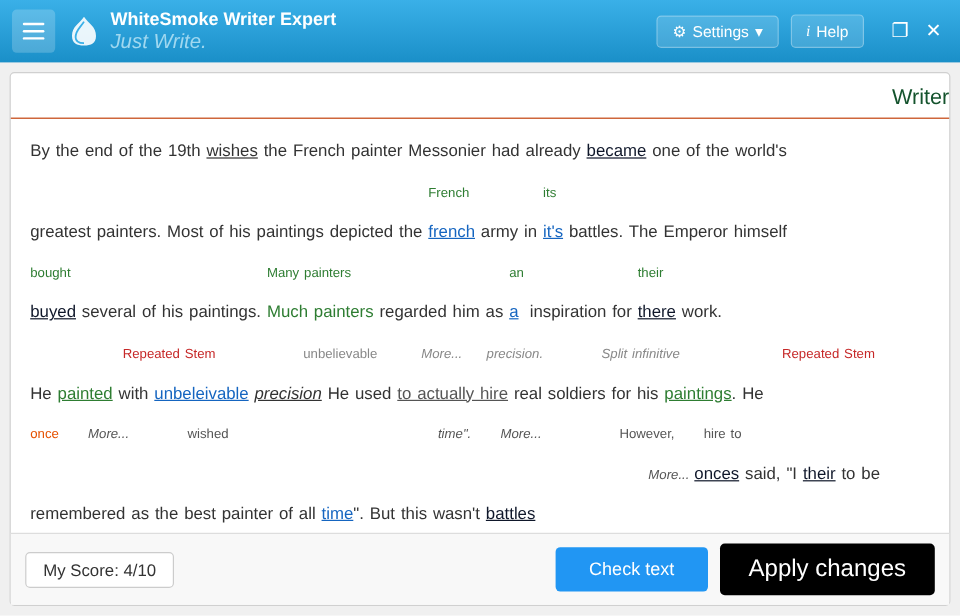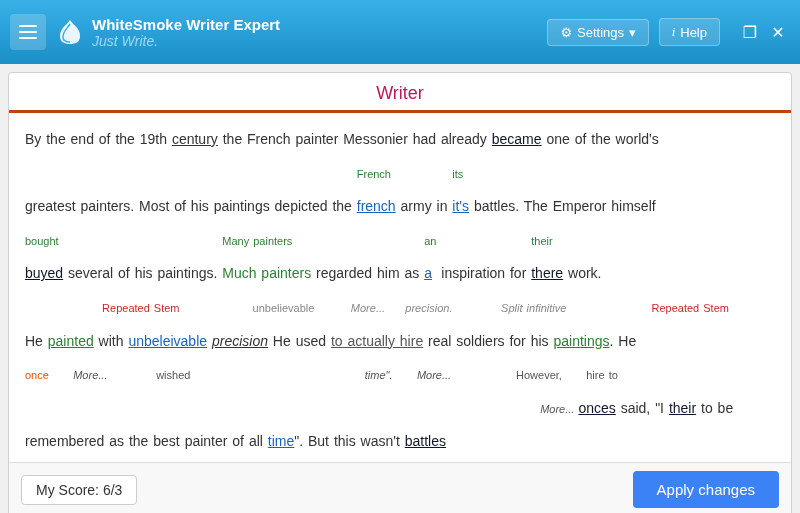--- a/index.html
+++ b/index.html
@@ -1,21 +1,21 @@
 <!DOCTYPE html>
 <html><head>
   <meta charset="utf-8">
   <style>
     * { margin: 0; padding: 0; box-sizing: border-box; }
     body { font-family: Arial, sans-serif; background: #f0f0f0; width: 800px; height: 513px; overflow: hidden; }
 
     
     .title-bar {
       background: linear-gradient(to bottom, #3ab0e8, #1a8fc8);
-      height: 64px;
+      height: 52px;
       display: flex;
       align-items: center;
       padding: 0 10px;
       gap: 10px;
     }
     .hamburger-btn {
       background: rgba(255,255,255,0.2);
       border: none;
       border-radius: 4px;
       width: 36px;
@@ -47,21 +47,21 @@
       display: flex;
       flex-direction: column;
     }
     .app-title {
       color: white;
       font-size: 15px;
       font-weight: bold;
     }
     .app-subtitle {
       color: #a0d8f0;
-      font-size: 14px;
+      font-size: 17px;
       font-style: italic;
     }
     .title-bar-spacer { flex: 1; }
     .title-bar-btn {
       background: rgba(255,255,255,0.15);
       border: 1px solid rgba(255,255,255,0.3);
       border-radius: 4px;
       color: white;
       padding: 5px 12px;
       cursor: pointer;
@@ -93,25 +93,25 @@
       background: white;
       margin: 8px;
       border-radius: 4px;
       height: calc(513px - 52px - 16px);
       display: flex;
       flex-direction: column;
       border: 1px solid #d0d0d0;
     }
 
     .writer-title {
-      text-align: center;
+      text-align: right;
       font-size: 18px;
-      color: #be185d;
+      color: #14532d;
       padding: 10px 0 6px;
-      border-bottom: 3px solid #c2410c;
+      border-bottom: 1px solid #c2410c;
     }
 
     .text-area {
       flex: 1;
       overflow-y: scroll;
       padding: 10px 16px;
       font-size: 14px;
       line-height: 1.6;
       color: #333;
       position: relative;
@@ -141,26 +141,26 @@
     .check-btn {
       background: #2196F3;
       color: white;
       border: none;
       border-radius: 4px;
       padding: 10px 28px;
       font-size: 15px;
       cursor: pointer;
     }
     .apply-btn {
-      background: #3b82f6;
+      background: #000000;
       color: white;
       border: none;
       border-radius: 4px;
       padding: 10px 24px;
-      font-size: 15px;
+      font-size: 20px;
       cursor: pointer;
     }
 
     
     .green { color: #2e7d32; }
     .red { color: #0f172a; text-decoration: underline; }
     .blue { color: #1565c0; text-decoration: underline; }
     .correction-label {
       font-size: 11px;
       color: #2e7d32;
@@ -211,21 +211,21 @@
   </div>
 </div>
 
 <div class="main-container">
   <div class="writer-title">Writer</div>
 
   <div class="text-area">
     <div class="text-block">
 
       
-      <span>By the end of the 19th <span style="text-decoration:underline;">century</span> the French painter Messonier had already <span class="red">became</span> one of the world's</span><br>
+      <span>By the end of the 19th <span style="text-decoration:underline;">wishes</span> the French painter Messonier had already <span class="red">became</span> one of the world's</span><br>
 
       
       <span>greatest painters. Most of his paintings depicted the
         <span class="inline-correction">
           <span class="correction-label green-label">French</span><br>
           <span class="blue">french</span>
         </span>
         army in
         <span class="inline-correction">
           <span class="correction-label green-label">its</span><br>
@@ -303,17 +303,18 @@
       <br>
 
       
       <br>
       
 
     </div>
   </div>
 
   <div class="bottom-bar">
-    <div class="score-badge">My Score: 6/3</div>
+    <div class="score-badge">My Score: 4/10</div>
     <div class="bottom-spacer"></div>
+    <button class="check-btn">Check text</button>
     <button class="apply-btn">Apply changes</button>
   </div>
 </div>
 
 </body></html>

